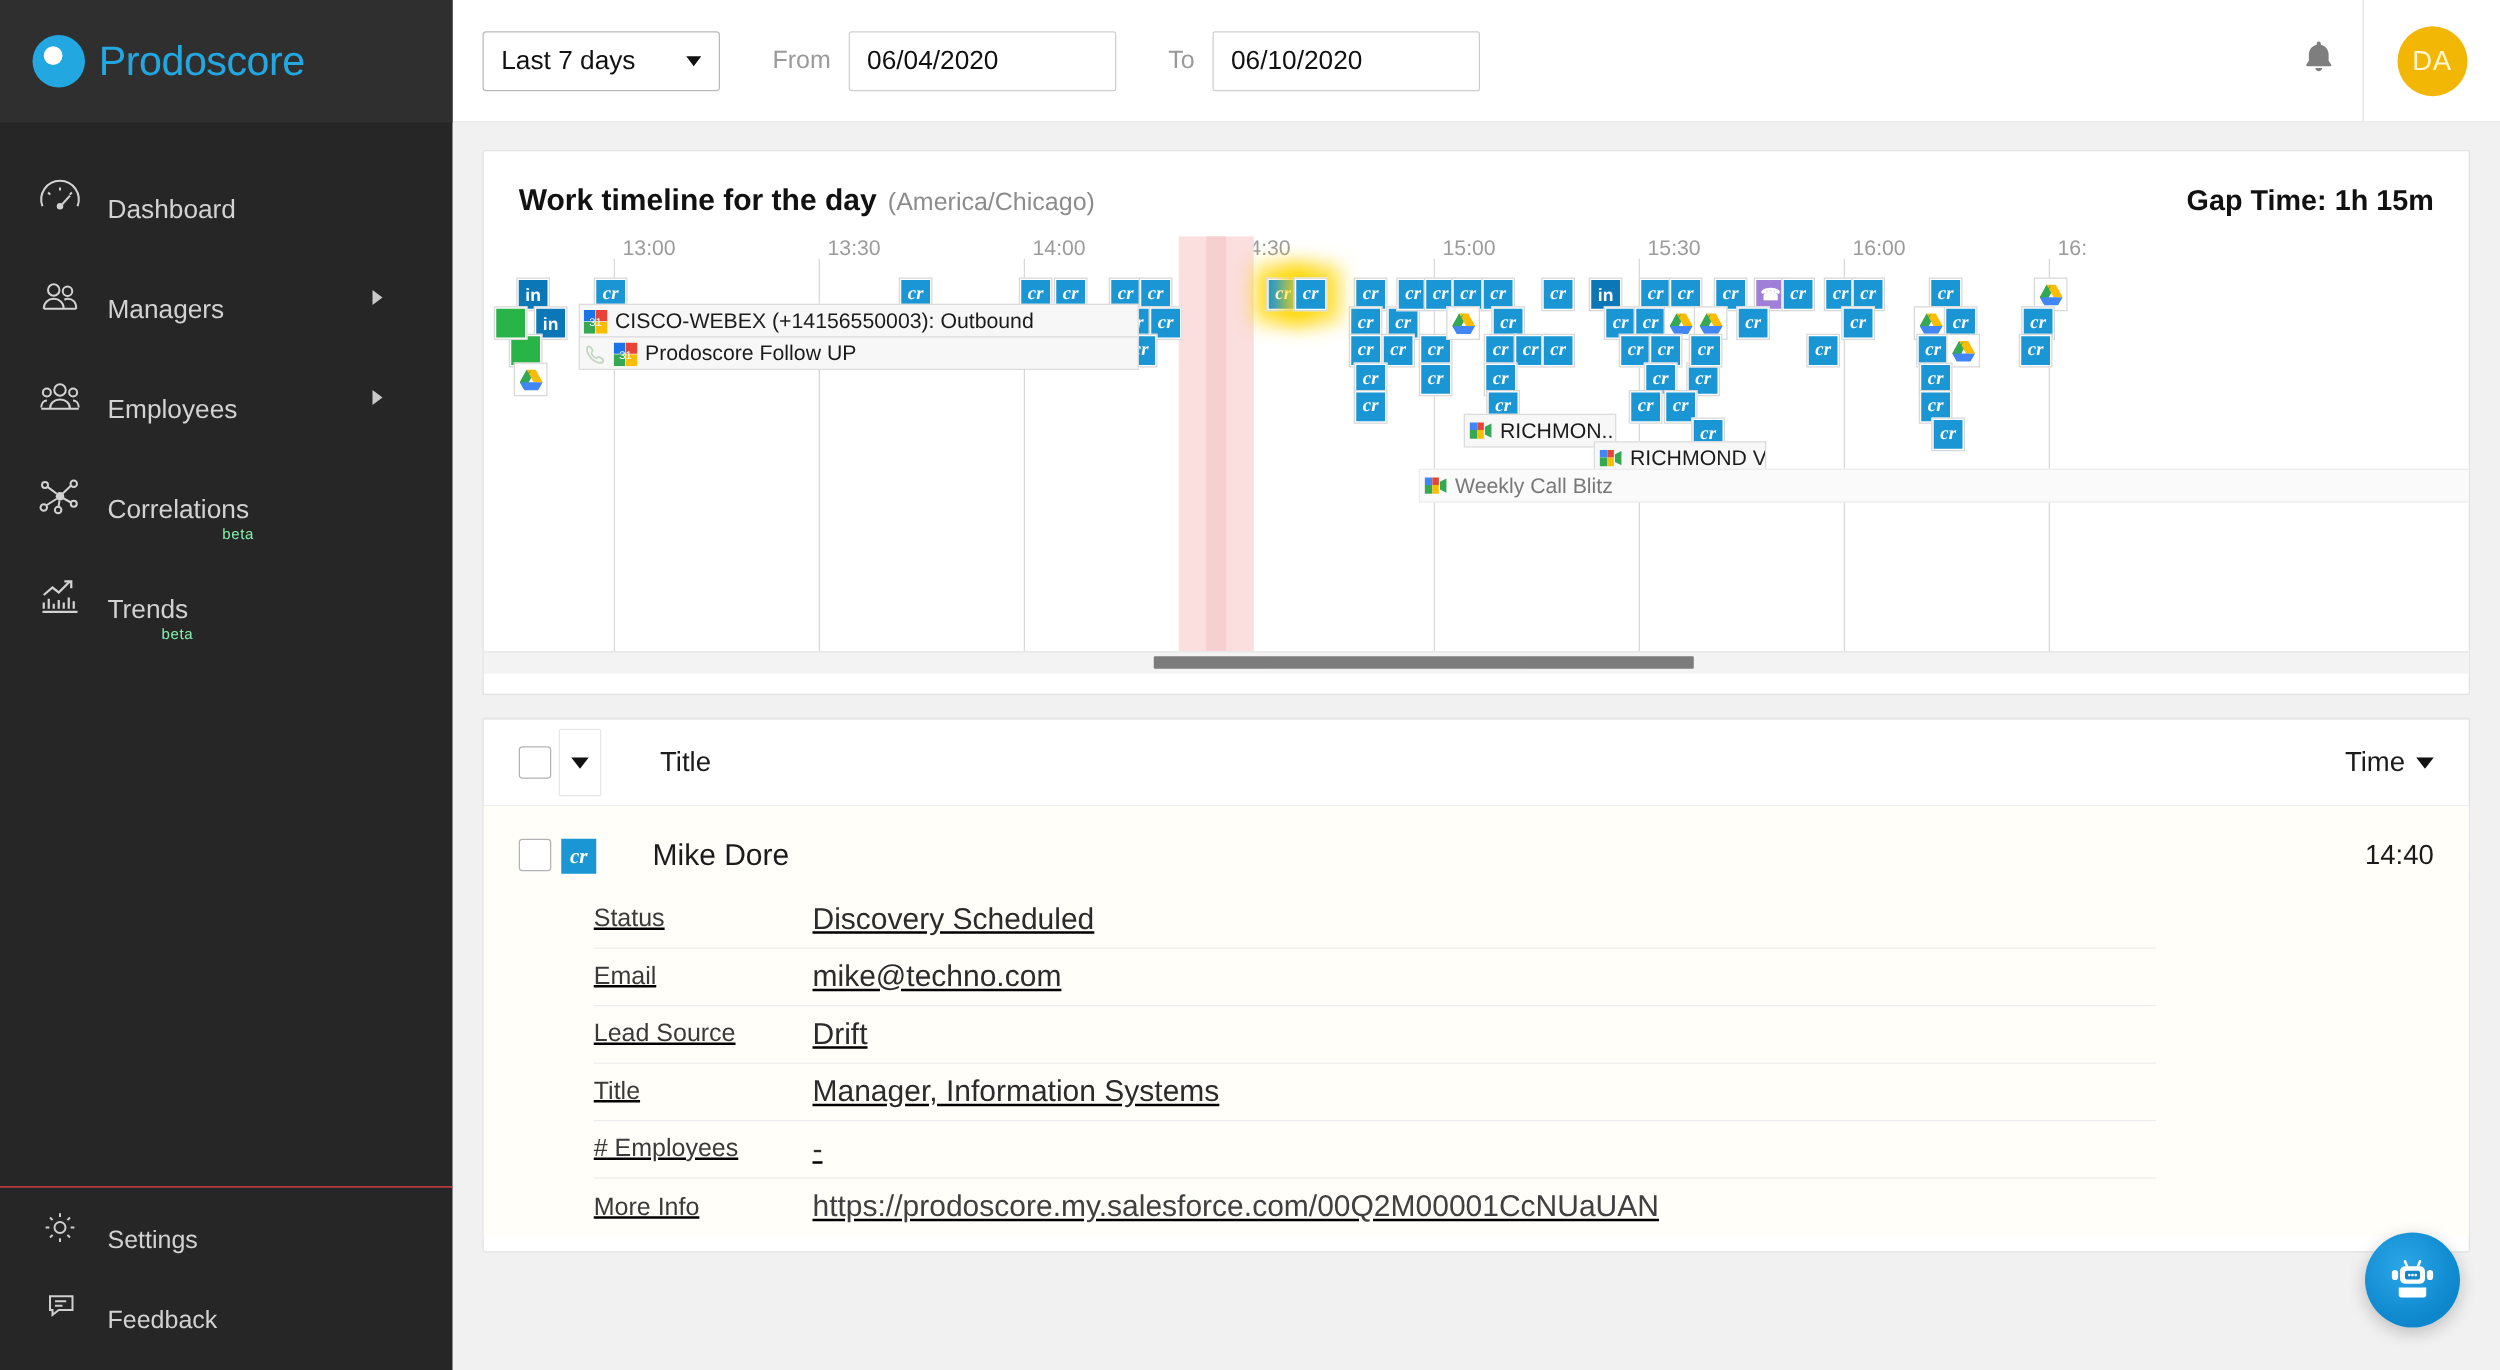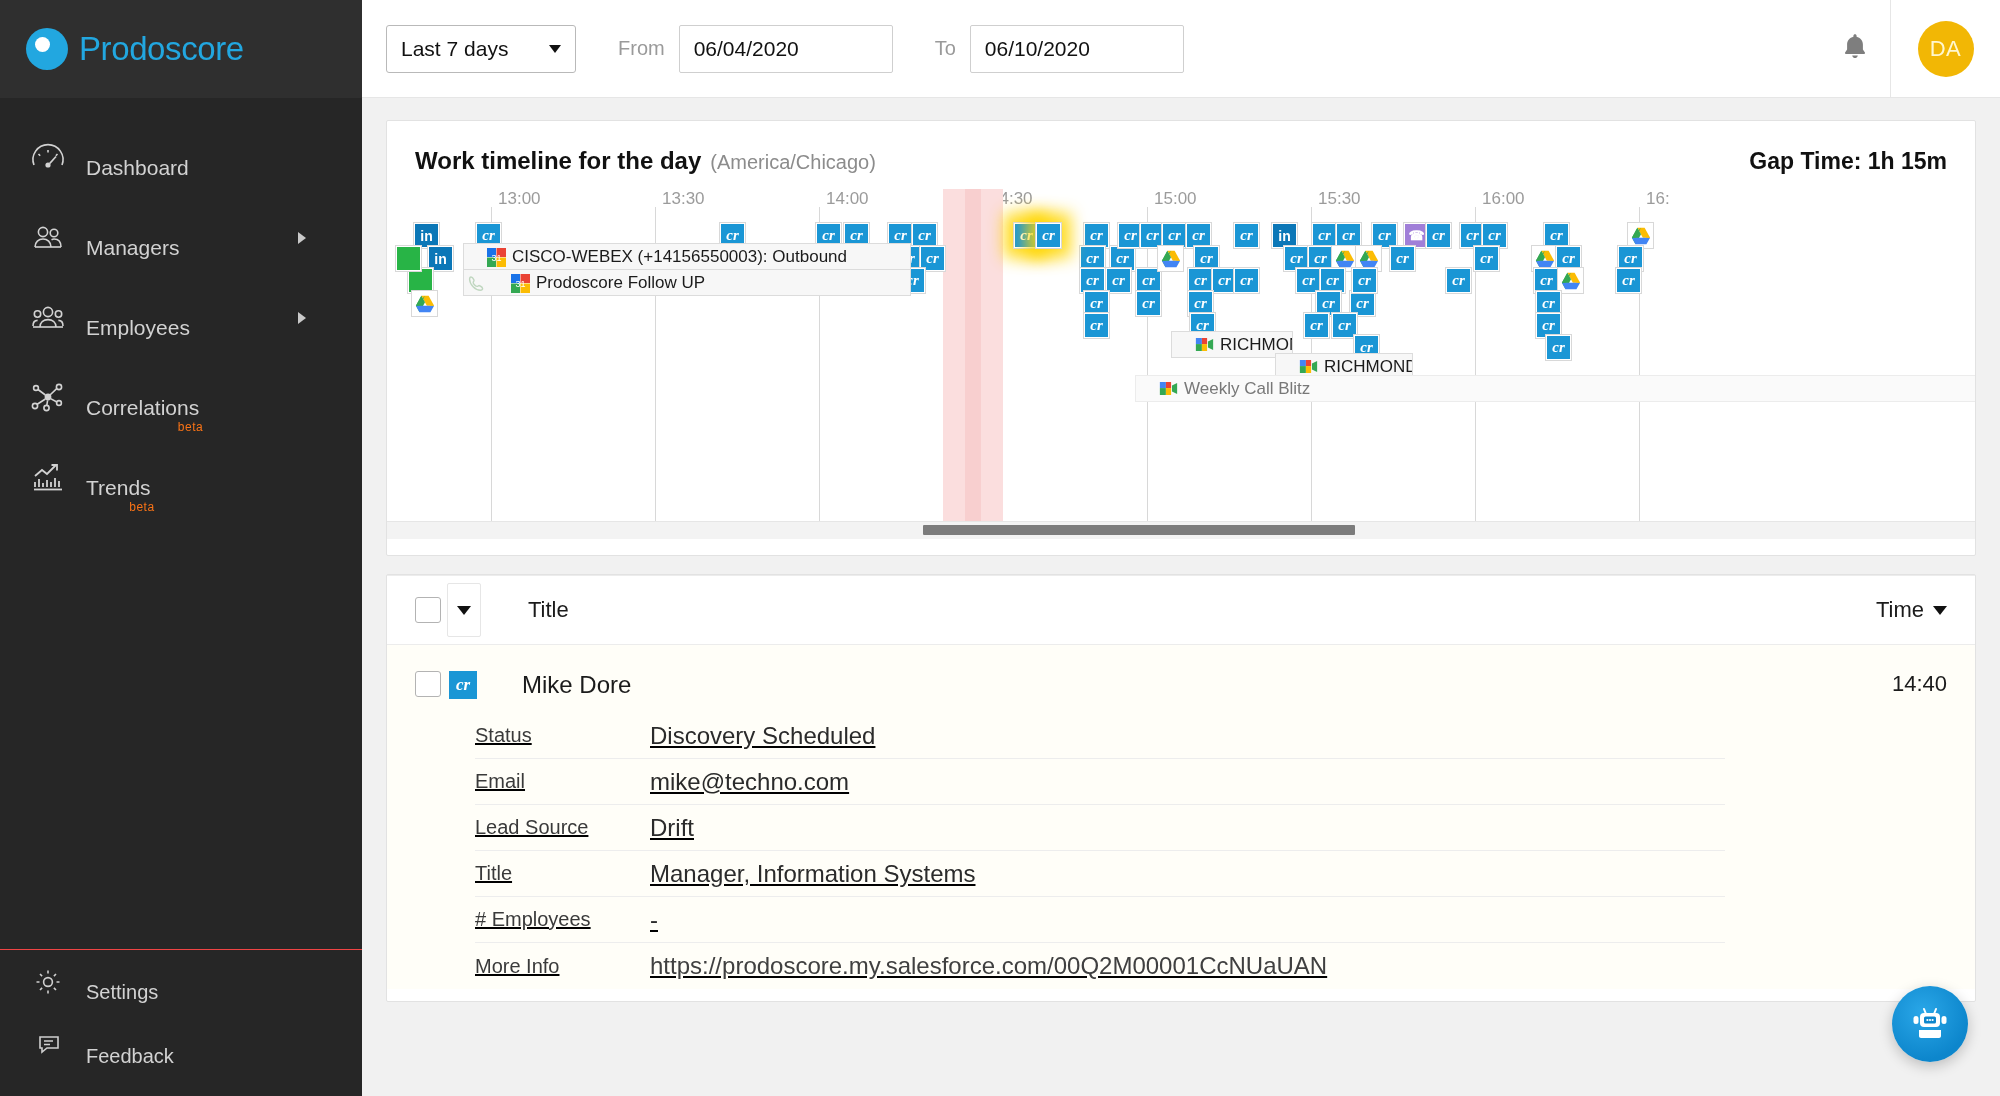--- a/index.html
+++ b/index.html
@@ -69,21 +69,21 @@
     display: flex; align-items: center; justify-content: center;
     margin-right: 16px;
     flex: 0 0 44px;
   }
   .nav-icon svg { display:block; }
   .nav-label { position: relative; display: inline-block; line-height: 1.05; margin-top: 20px; }
   .beta {
     position: absolute;
     right: -4px; bottom: -15px;
     font-size: 12px;
-    color: #f97316;
+    color: #86efac;
     letter-spacing: 0.5px;
   }
   .nav-arrow {
     position: absolute;
     right: 56px;
     width: 0; height: 0;
     border-left: 8px solid #c9c9c9;
     border-top: 6px solid transparent;
     border-bottom: 6px solid transparent;
   }
@@ -252,21 +252,20 @@
     font-size: 17px;
     color: #1b1b1b;
     white-space: nowrap;
     overflow: hidden;
     z-index: 5;
     cursor: pointer;
   }
   .pill .cal {
     width: 19px; height: 18px; flex: 0 0 19px;
     margin-right: 6px;
-    margin-left: 20px;
   }
   .pill .ph {
     width: 19px; height:19px; flex:0 0 19px; margin-right:5px;
     opacity:.5;
   }
   .pill.allday {
     background: #fafafa; border-color: #ececec;
     color: #787878;
   }
   .tl-scroll {

